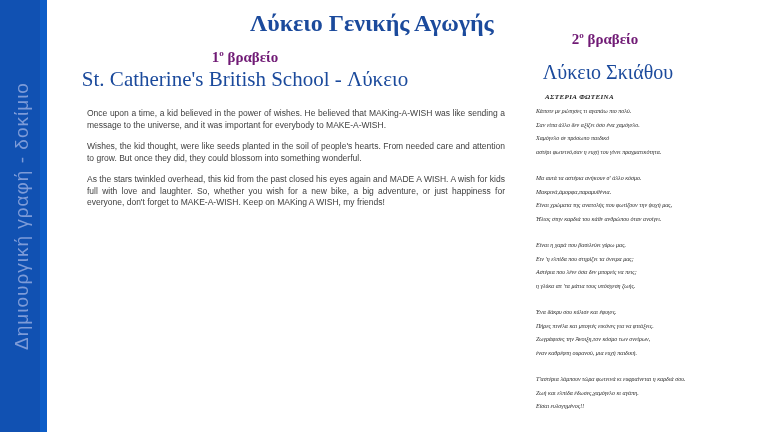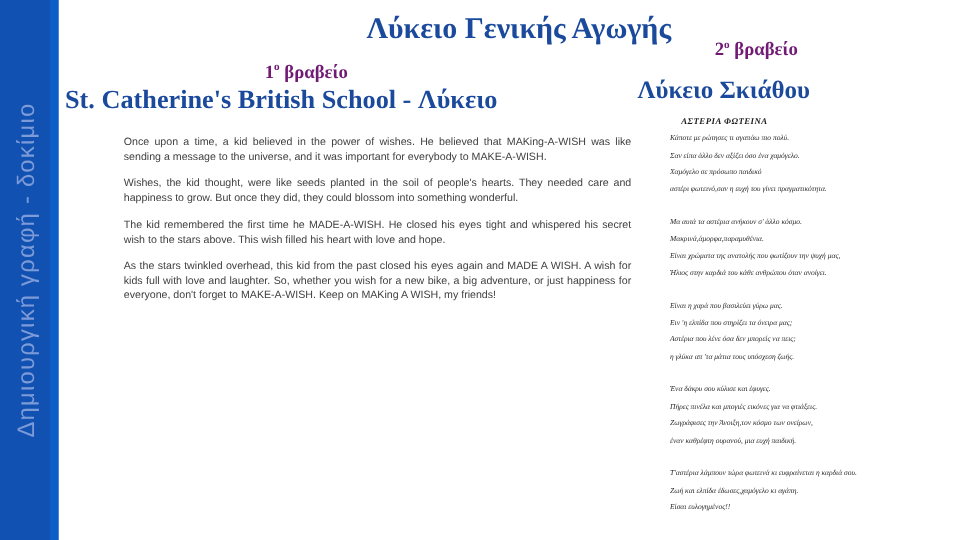--- a/index.html
+++ b/index.html
@@ -12,42 +12,43 @@
   .sidebar-strip{position:absolute;left:40px;top:0;width:7px;height:432px;background:#0c5dc8;}
   .sidebar-label{
     position:absolute;left:4px;top:0;height:432px;width:36px;
     display:flex;align-items:center;justify-content:center;
     writing-mode:vertical-rl;transform:rotate(180deg);
     color:#7d9bd8;font-size:19px;letter-spacing:1px;white-space:nowrap;
     font-family:"Liberation Sans",sans-serif;
   }
   
   .main-title{
-    position:absolute;left:250px;top:10px;width:330px;text-align:center;
+    position:absolute;left:250px;top:10px;width:330px;text-align:left;
     font-family:"Liberation Serif",serif;font-weight:bold;font-size:24px;color:#1b4a9c;
   }
   
   .award{
     position:absolute;font-family:"Liberation Serif",serif;font-weight:bold;
     font-size:15px;color:#701a75;text-align:center;
   }
   .award sup{font-size:9px;}
   .award-1{left:150px;top:48px;width:190px;}
   .award-2{left:515px;top:30px;width:180px;}
   .school{
-    position:absolute;font-family:"Liberation Serif",serif;font-weight:bold;color:#1b4a9c;
+    position:absolute;font-family:"Liberation Serif",serif;font-weight:normal;color:#1b4a9c;
+    text-align:center;
   }
   .school-1{left:52px;top:67px;width:386px;font-size:21px;}
   .school-2{left:510px;top:61px;width:196px;font-size:20px;}
   
   .essay{
     position:absolute;left:87px;top:108px;width:418px;
     font-size:8.5px;line-height:11.5px;color:#404040;text-align:justify;
   }
-  .essay p{margin:0 0 10px 12px;}
+  .essay p{margin:0 0 10px 0;}
   
   .poem-title{
     position:absolute;left:545px;top:93px;
     font-family:"Liberation Serif",serif;font-style:italic;font-weight:bold;
     font-size:7px;letter-spacing:.4px;color:#1a1a1a;
   }
   .poem{
     position:absolute;left:536px;top:105px;width:228px;
     font-family:"Liberation Serif",serif;font-style:italic;
     font-size:6px;color:#2a2a2a;
@@ -66,22 +67,21 @@
 
   <div class="main-title">Λύκειο Γενικής Αγωγής</div>
 
   <div class="award award-1">
     <span>1</span><sup>ο</sup><span> βραβείο</span>
   </div>
   <div class="school school-1">St. Catherine's British School - Λύκειο</div>
 
   <div class="essay">
       <p>Once upon a time, a kid believed in the power of wishes. He believed that MAKing-A-WISH was like sending a message to the universe, and it was important for everybody to MAKE-A-WISH.</p>
-      <p>Wishes, the kid thought, were like seeds planted in the soil of people's hearts. They needed care and happiness to grow. But once they did, they could blossom into something wonderful.</p>
-      <p>The kid remembered the first time he MADE-A-WISH. He closed his eyes tight and whispered his secret wish to the stars above. This wish filled his heart with love and hope.</p>
+      <p>Wishes, the kid thought, were like seeds planted in the soil of people's hearts. From needed care and attention to grow. But once they did, they could blossom into something wonderful.</p>
       <p>As the stars twinkled overhead, this kid from the past closed his eyes again and MADE A WISH. A wish for kids full with love and laughter. So, whether you wish for a new bike, a big adventure, or just happiness for everyone, don't forget to MAKE-A-WISH. Keep on MAKing A WISH, my friends!</p>
     </div>
 
   <div class="award award-2">
     <span>2</span><sup>ο</sup><span> βραβείο</span>
   </div>
   <div class="school school-2">Λύκειο Σκιάθου</div>
 
   <div class="poem-title">ΑΣΤΕΡΙΑ ΦΩΤΕΙΝΑ</div>
 

